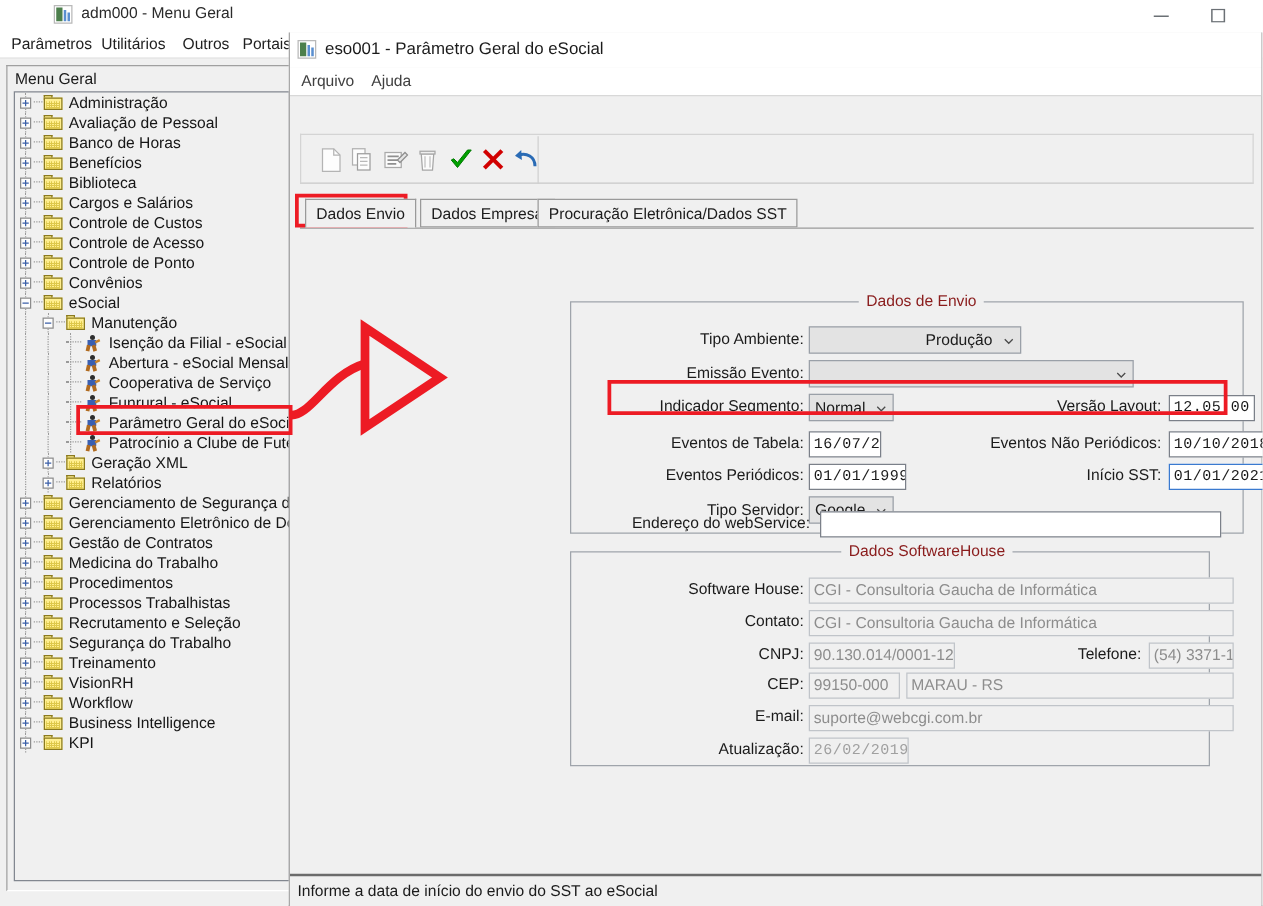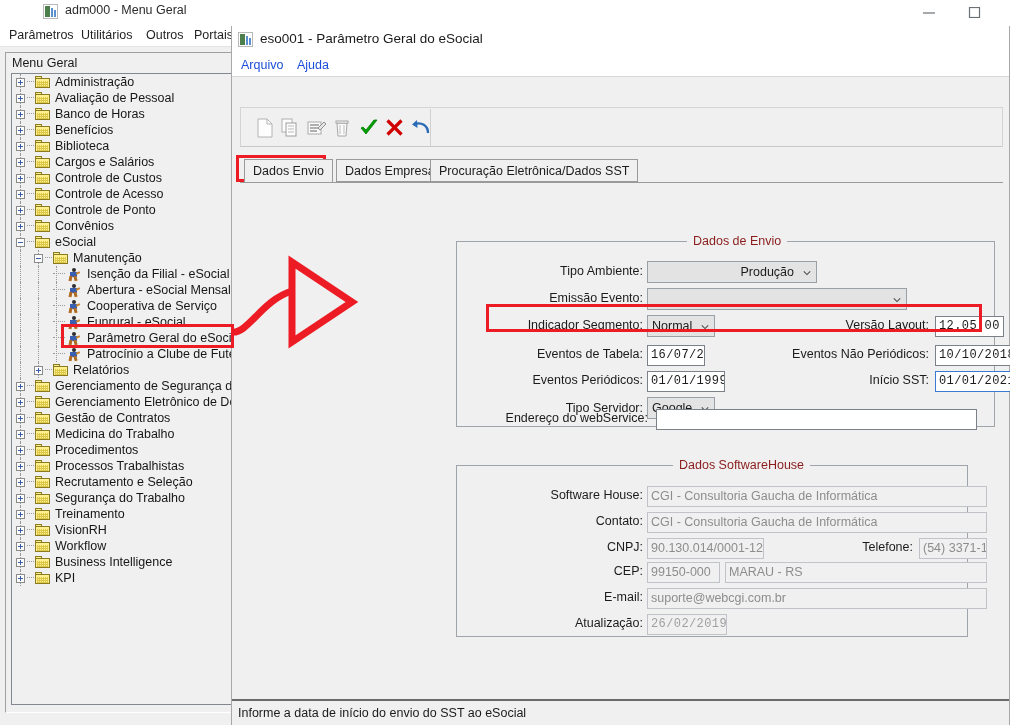--- a/index.html
+++ b/index.html
@@ -151,21 +151,21 @@
   }
   .dlg-title-text {
     position: absolute; left: 28px; top: 5px;
     font-size: 13.5px; color: #1b1b1b; white-space: nowrap;
   }
   .dlg-menubar {
     position: absolute; left: 0; top: 28px; width: 100%; height: 22px;
     background: #ffffff;
   }
   .dlg-menubar .mi {
-    position: absolute; top: 2px; font-size: 12.5px; color: #1d4ed8;
+    position: absolute; top: 2px; font-size: 12.5px; color: #404040;
     padding: 2px 5px; white-space: nowrap; cursor: default;
   }
   .dlg-body {
     position: absolute; left: 0; top: 50px; width: 100%; height: 649px;
     background: #f0f0f0;
     border-top: 1px solid #d8d8d8;
   }
 
   
   .toolbar {
@@ -524,20 +524,32 @@
           <div class="tnode">
             <div class="vline" style="left: 8px;"></div>
             <div class="vline" style="left: 26px;"></div>
             <div class="expander plus" style="left: 22px;"></div>
             <div class="dots" style="left: 33px; width: 7px;"></div>
             <div class="folder" style="left: 41px;">
               <span class="ft"></span>
               <span class="fb"></span>
               <span class="fg"></span>
             </div>
+            <span class="tlabel" style="left: 61px;">Geração XML</span>
+          </div>
+          <div class="tnode">
+            <div class="vline" style="left: 8px;"></div>
+            <div class="vline" style="left: 26px;"></div>
+            <div class="expander plus" style="left: 22px;"></div>
+            <div class="dots" style="left: 33px; width: 7px;"></div>
+            <div class="folder" style="left: 41px;">
+              <span class="ft"></span>
+              <span class="fb"></span>
+              <span class="fg"></span>
+            </div>
             <span class="tlabel" style="left: 61px;">Relatórios</span>
           </div>
           <div class="tnode">
             <div class="vline" style="left: 8px;"></div>
             <div class="expander plus" style="left: 4px;"></div>
             <div class="dots" style="left: 15px; width: 7px;"></div>
             <div class="folder" style="left: 23px;">
               <span class="ft"></span>
               <span class="fb"></span>
               <span class="fg"></span>
@@ -802,21 +814,21 @@
           <span>Google</span>
           <svg class="chev" viewBox="0 0 10 10">
             <path d="M1 3 L5 7 L9 3" fill="none" stroke="#4a4a4a" stroke-width="1.3"></path>
           </svg>
         </div>
       </div>
 
       <div class="fld-label" style="position:absolute; left:234px; top:334px; width:182px;">Endereço do webService:</div>
       <div class="tinput" style="position:absolute; left:424px; top:332px; width:321px;"></div>
 
-      <div class="groupbox" style="left:224px; top:388px; width:512px; height:172px;">
+      <div class="groupbox" style="left:224px; top:364px; width:512px; height:172px;">
         <legend style="left:216px;">Dados SoftwareHouse</legend>
 
         <div class="fld-label" style="left:30px; top:22px; width:156px;">Software House:</div>
         <div class="tinput ro" style="left:190px; top:20px; width:340px;">CGI - Consultoria Gaucha de Informática</div>
 
         <div class="fld-label" style="left:30px; top:48px; width:156px;">Contato:</div>
         <div class="tinput ro" style="left:190px; top:46px; width:340px;">CGI - Consultoria Gaucha de Informática</div>
 
         <div class="fld-label" style="left:30px; top:74px; width:156px;">CNPJ:</div>
         <div class="tinput ro" style="left:190px; top:72px; width:117px;">90.130.014/0001-12</div>

